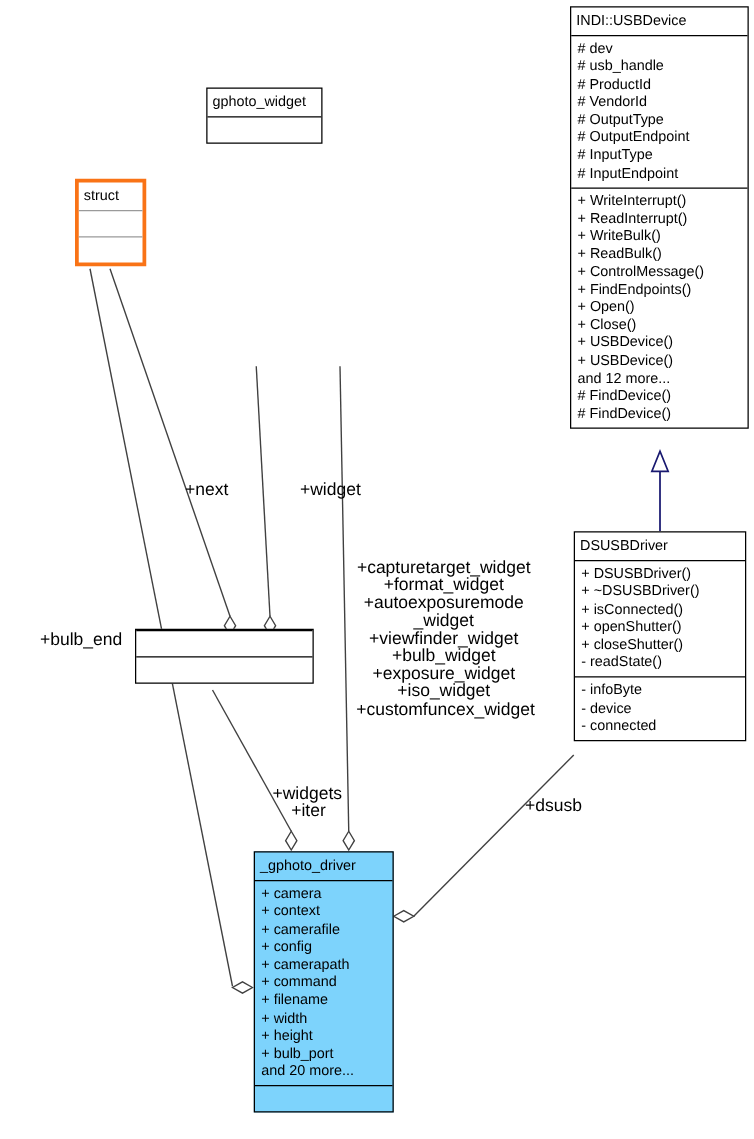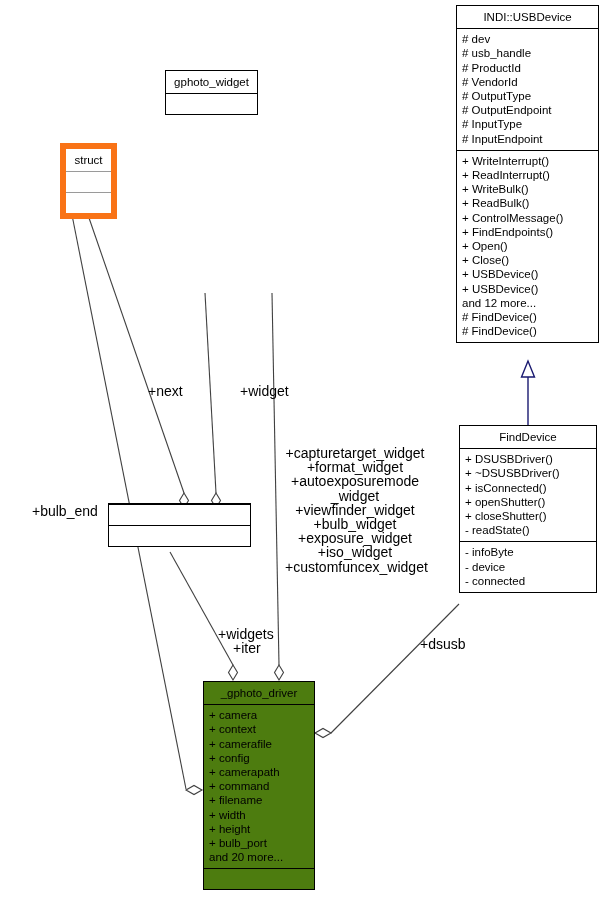--- a/index.html
+++ b/index.html
@@ -15,26 +15,26 @@
 
   .uml-class{
     position:absolute;
     border:1px solid #000000;
     background:#ffffff;
     box-sizing:border-box;
     font-size:11.5px;
     line-height:14.2px;
     color:#000000;
   }
-  .uml-class.shaded{background:#4d7c0f;}
-  .uml-class.structbox{border:6px solid #f97316;}
+  .uml-class.shaded{background:#7dd3fc;}
+  .uml-class.structbox{border:3px solid #f97316;}
   .uml-class.structbox .compartment{border-top:1px solid #9a9a9a;}
 
   .title{
-    text-align:center;
+    text-align:left;
     padding:4px 4px 4px 4px;
     font-size:11.5px;
     white-space:nowrap;
   }
   .compartment{
     border-top:1px solid #000000;
     padding:3px 5px 4px 5px;
   }
   .compartment.empty{min-height:20px;padding:0;}
   .member{white-space:nowrap;}
@@ -120,21 +120,21 @@
       <div class="member">+ Close()</div>
       <div class="member">+ USBDevice()</div>
       <div class="member">+ USBDevice()</div>
       <div class="member">and 12 more...</div>
       <div class="member"># FindDevice()</div>
       <div class="member"># FindDevice()</div>
     </div>
   </div>
 
   <div class="uml-class" style="left:459px;top:425px;width:138px;">
-    <div class="title">FindDevice</div>
+    <div class="title">DSUSBDriver</div>
     <div class="compartment">
       <div class="member">+ DSUSBDriver()</div>
       <div class="member">+ ~DSUSBDriver()</div>
       <div class="member">+ isConnected()</div>
       <div class="member">+ openShutter()</div>
       <div class="member">+ closeShutter()</div>
       <div class="member">- readState()</div>
     </div>
     <div class="compartment">
       <div class="member">- infoByte</div>

